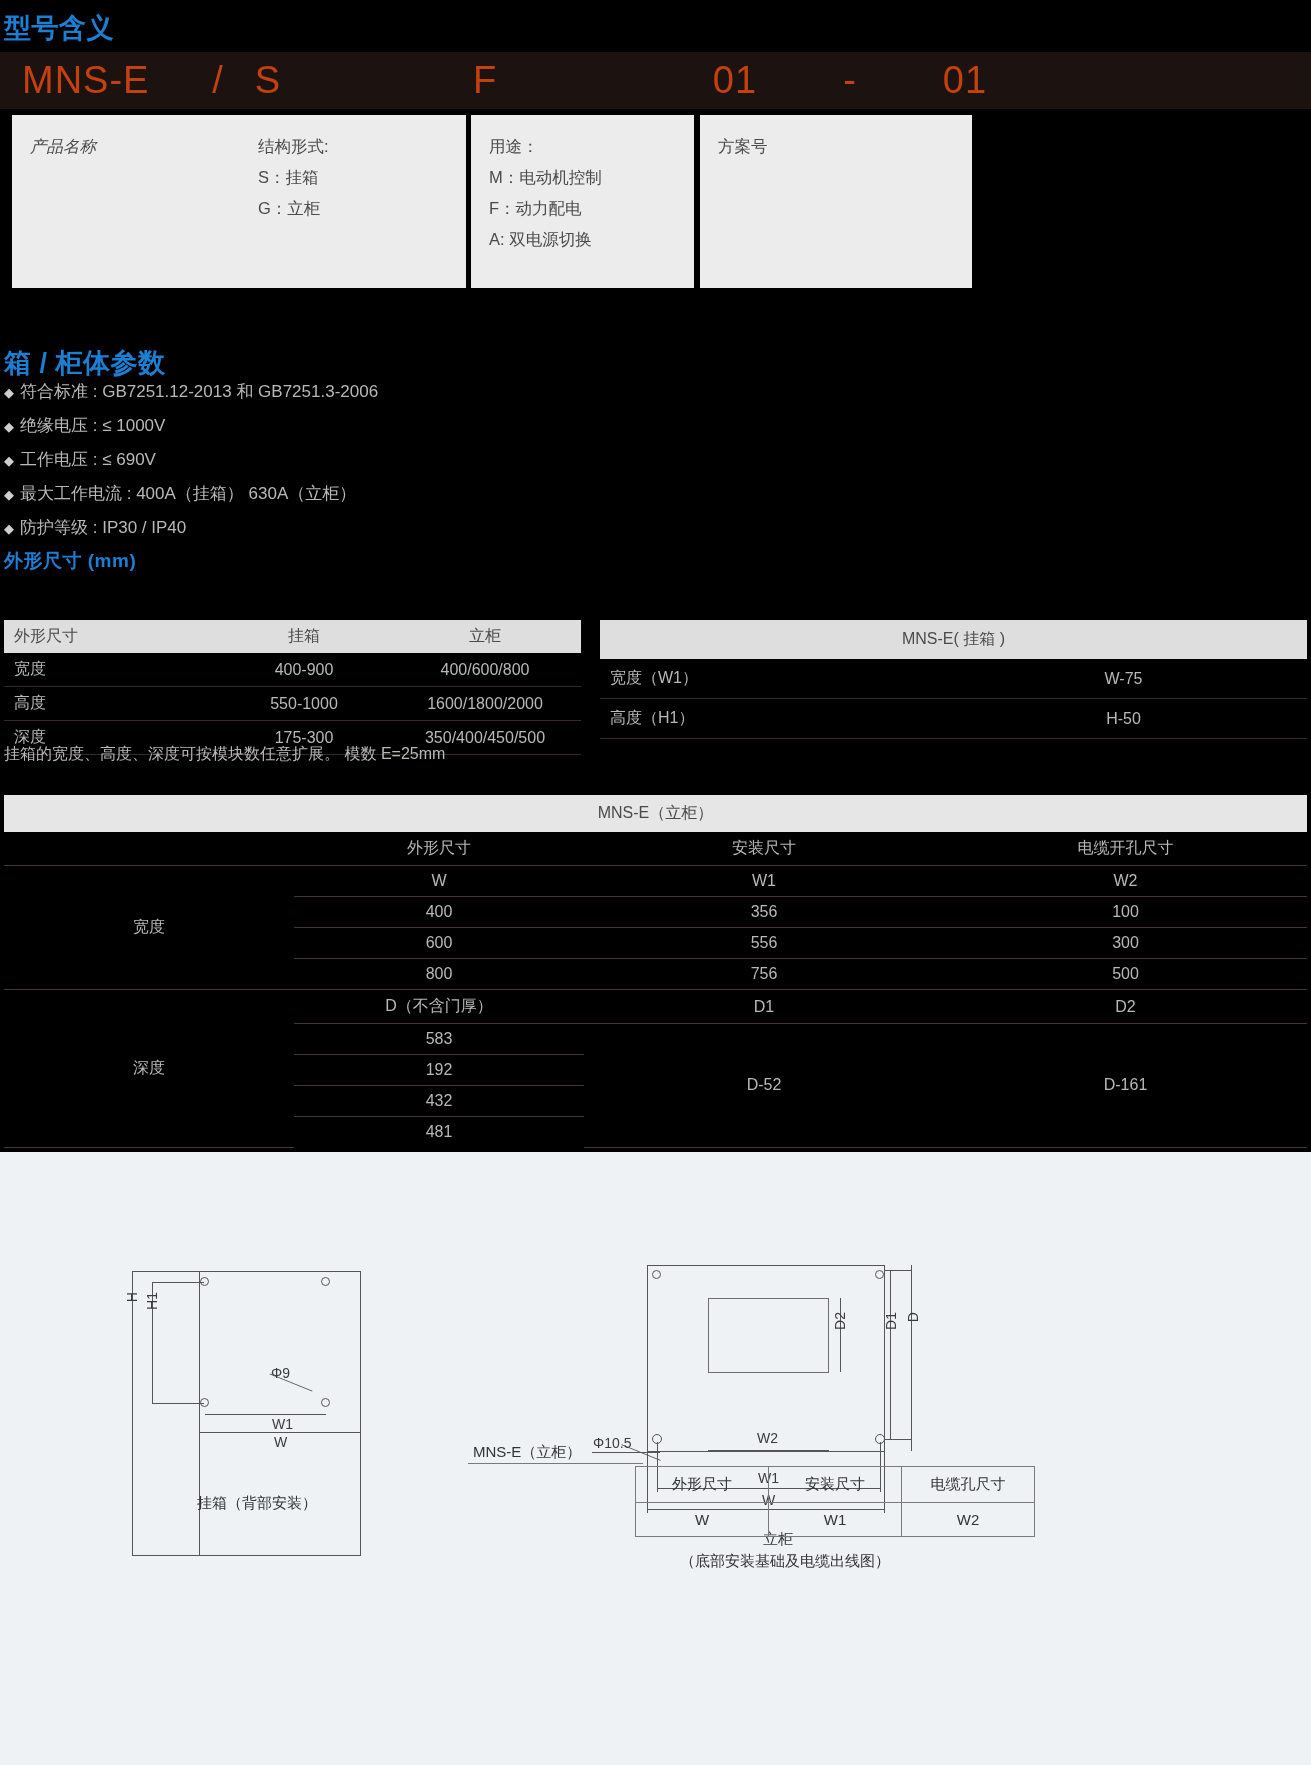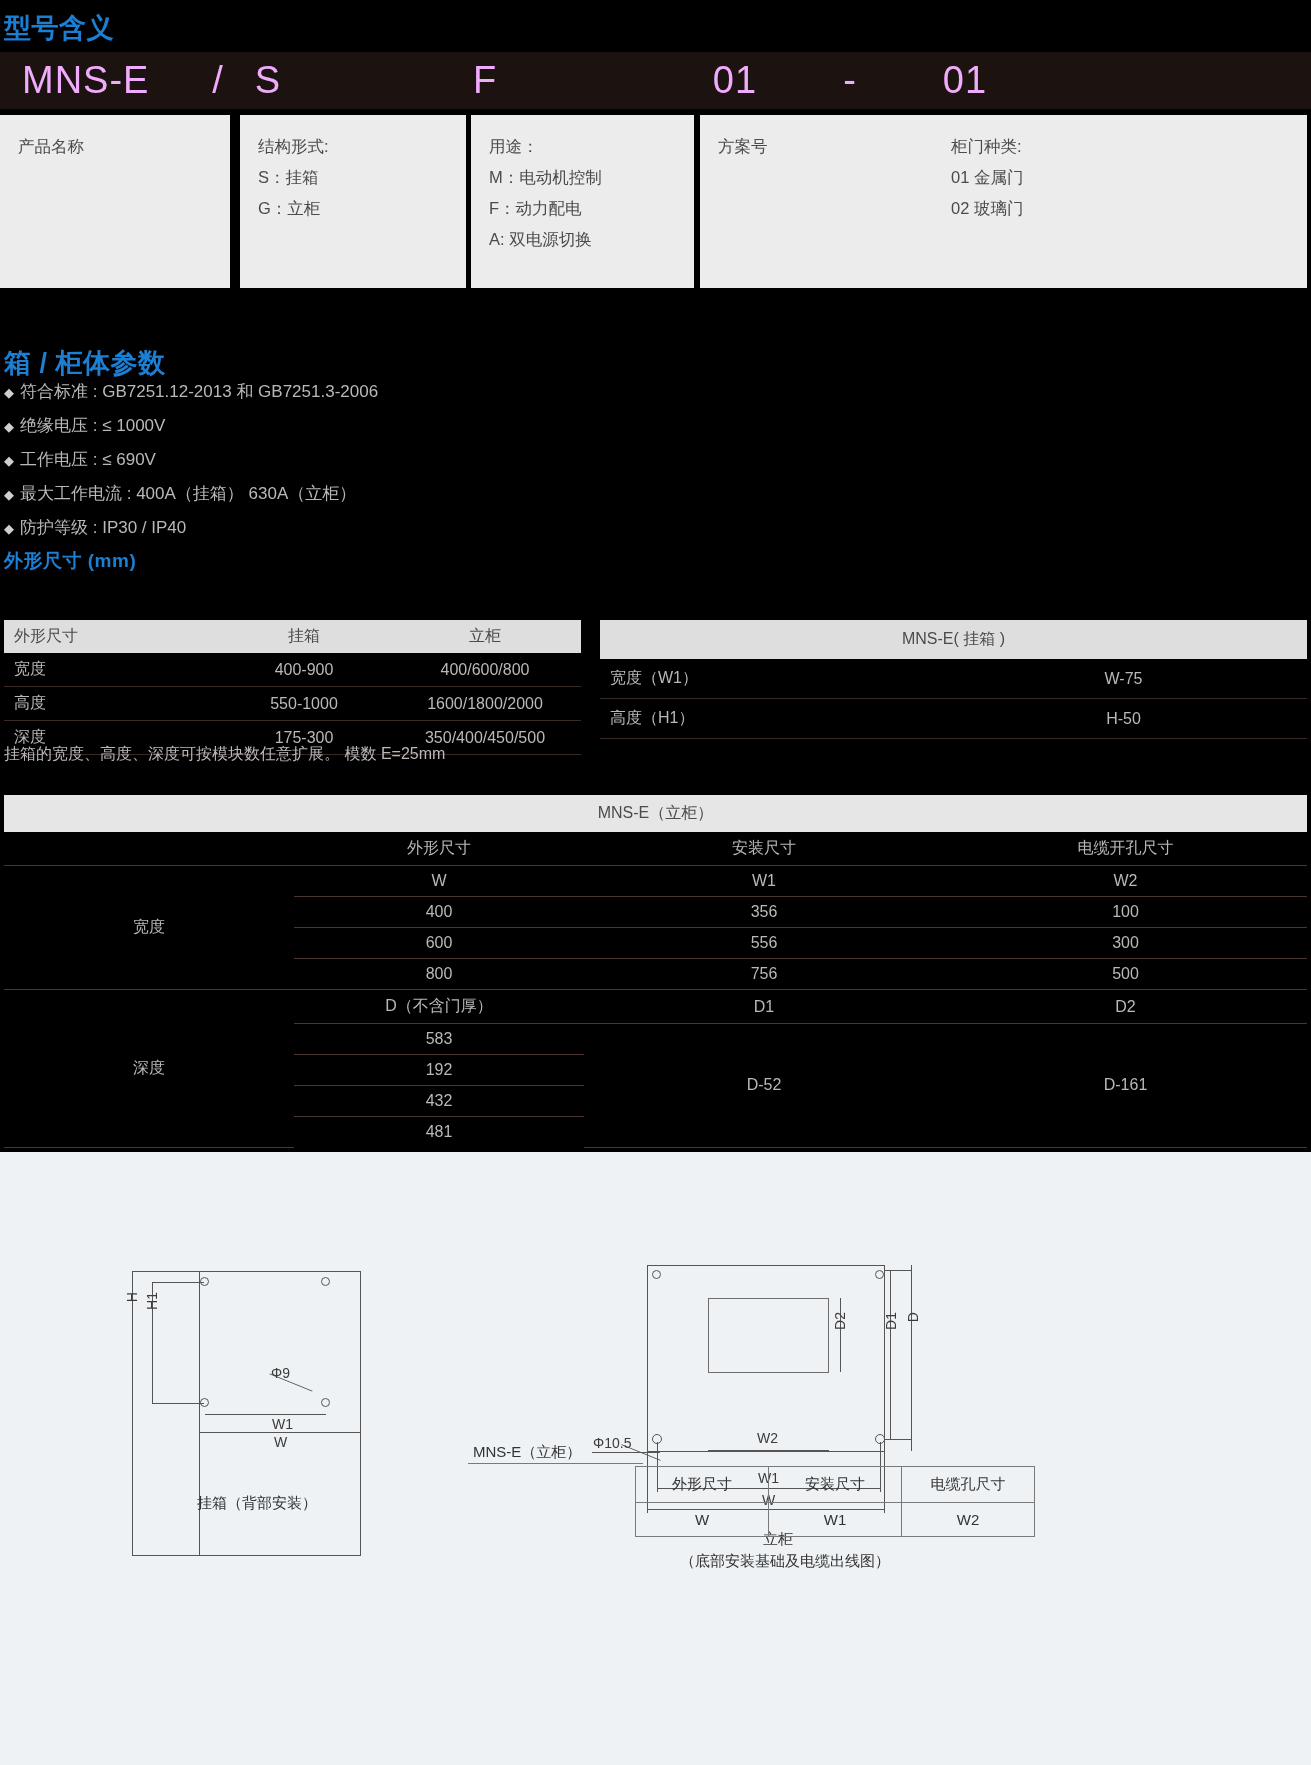--- a/index.html
+++ b/index.html
@@ -21,21 +21,21 @@
   #h-param  { position:absolute; left:4px;  top:320px; font-size:27px;margin-top:25px; }
   #h-dim    { position:absolute; left:4px;  top:548px; font-size:19px; }
 
   
   .code-strip {
     position:absolute; left:0; top:52px; width:1311px; height:57px;
     background:#1c1311;
   }
   .code-cell {
     position:absolute; top:0; height:66px;
-    color:#f0abfc; font-size:38px; line-height:57px; font-weight:500;
+    color:#c2410c; font-size:38px; line-height:57px; font-weight:500;
     letter-spacing:1px; text-align:left; white-space:nowrap;
   }
   .code-cell.ctr { text-align:center; }
 
   .legend-row { position:absolute; left:0; top:115px; width:1311px; height:173px; }
   .legend-box {
     position:absolute; top:0; height:173px; background:#ebeceb;
     padding:16px 18px 0 18px;
     color:#4b4b4b; font-size:16.5px; line-height:31px;
   }
@@ -116,41 +116,36 @@
     <div class="code-cell" style="left:22px;  width:180px;">MNS-E</div>
     <div class="code-cell ctr" style="left:198px; width:40px;">/</div>
     <div class="code-cell ctr" style="left:238px; width:60px;">S</div>
     <div class="code-cell ctr" style="left:455px; width:60px;">F</div>
     <div class="code-cell ctr" style="left:695px; width:80px;">01</div>
     <div class="code-cell ctr" style="left:820px; width:60px;">-</div>
     <div class="code-cell ctr" style="left:925px; width:80px;">01</div>
   </div>
 
   <div class="legend-row">
-    <div class="legend-box" style="left:0;   width:230px;">
+    <div class="legend-box" style="left:12px;   width:230px;font-style:italic;">
       <div>产品名称</div>
     </div>
     <div class="legend-box" style="left:240px; width:226px;">
       <div>结构形式:</div>
       <div>S：挂箱</div>
       <div>G：立柜</div>
     </div>
     <div class="legend-box" style="left:471px; width:223px;">
       <div>用途：</div>
       <div>M：电动机控制</div>
       <div>F：动力配电</div>
       <div>A: 双电源切换</div>
     </div>
     <div class="legend-box" style="left:700px; width:272px;">
       <div>方案号</div>
-    </div>
-    <div class="legend-box" style="left:933px; width:374px;">
-      <div>柜门种类:</div>
-      <div>01 金属门</div>
-      <div>02 玻璃门</div>
     </div>
   </div>
 
   <div id="h-param" class="sec-title">箱 / 柜体参数</div>
 
   <div class="bullets">
     <div class="bullet"><span class="dia">◆</span><span>符合标准 : GB7251.12-2013 和 GB7251.3-2006</span></div>
     <div class="bullet"><span class="dia">◆</span><span>绝缘电压 : ≤ 1000V</span></div>
     <div class="bullet"><span class="dia">◆</span><span>工作电压 : ≤ 690V</span></div>
     <div class="bullet"><span class="dia">◆</span><span>最大工作电流 : 400A（挂箱） 630A（立柜）</span></div>

